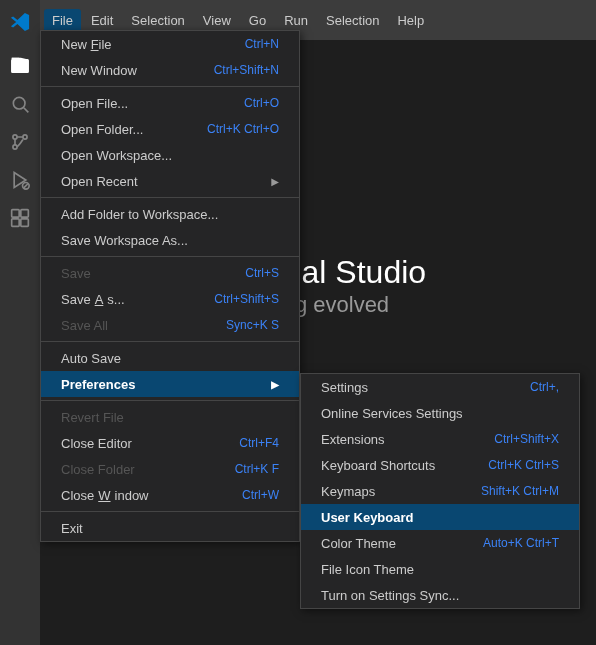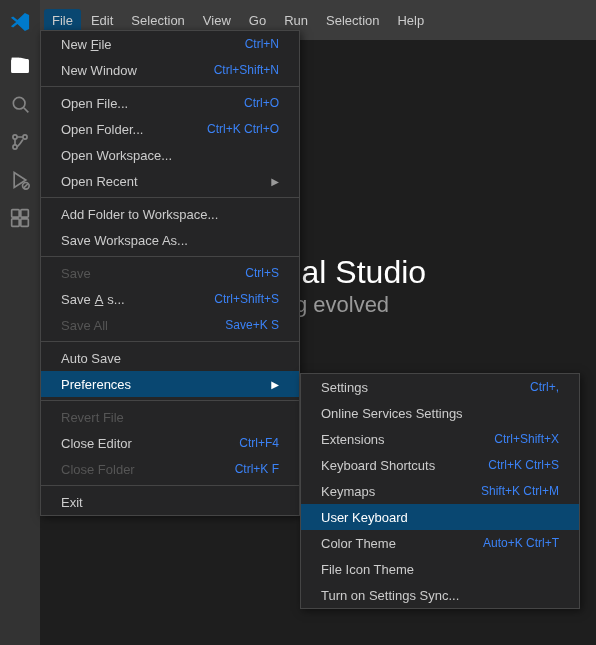--- a/index.html
+++ b/index.html
@@ -155,20 +155,21 @@
       align-items: center;
       justify-content: space-between;
       padding: 4px 20px 4px 20px;
       cursor: pointer;
       height: 26px;
       color: #cccccc;
     }
     .menu-row.highlighted {
       background-color: #094771;
       color: #ffffff;
+      font-weight: bold;
     }
     .menu-row.disabled {
       color: #555555;
       cursor: default;
     }
     .menu-row .label {
       display: flex;
       align-items: center;
       gap: 4px;
     }
@@ -307,21 +308,21 @@
     <div class="menu-row disabled">
       <span class="label">Save</span>
       <span class="shortcut">Ctrl+S</span>
     </div>
     <div class="menu-row">
       <span class="label">Save <span class="underline">A</span>s...</span>
       <span class="shortcut">Ctrl+Shift+S</span>
     </div>
     <div class="menu-row disabled">
       <span class="label">Save All</span>
-      <span class="shortcut">Save+K S</span>
+      <span class="shortcut">Sync+K S</span>
     </div>
     <div class="menu-separator"></div>
 
     <div class="menu-row">
       <span class="label">Auto Save</span>
     </div>
     <div class="menu-row highlighted">
       <span class="label">Preferences</span>
       <span class="submenu-arrow">▶</span>
     </div>
@@ -331,20 +332,24 @@
       <span class="label">Revert File</span>
     </div>
     <div class="menu-row">
       <span class="label">Close Editor</span>
       <span class="shortcut">Ctrl+F4</span>
     </div>
     <div class="menu-row disabled">
       <span class="label">Close Folder</span>
       <span class="shortcut">Ctrl+K F</span>
     </div>
+    <div class="menu-row">
+      <span class="label">Close <span class="underline">W</span>indow</span>
+      <span class="shortcut">Ctrl+W</span>
+    </div>
     <div class="menu-separator"></div>
     <div class="menu-row">
       <span class="label">Exit</span>
     </div>
   </div>
 
   <div class="dropdown-menu preferences-submenu">
     <div class="menu-row">
       <span class="label">Settings</span>
       <span class="shortcut">Ctrl+,</span>

